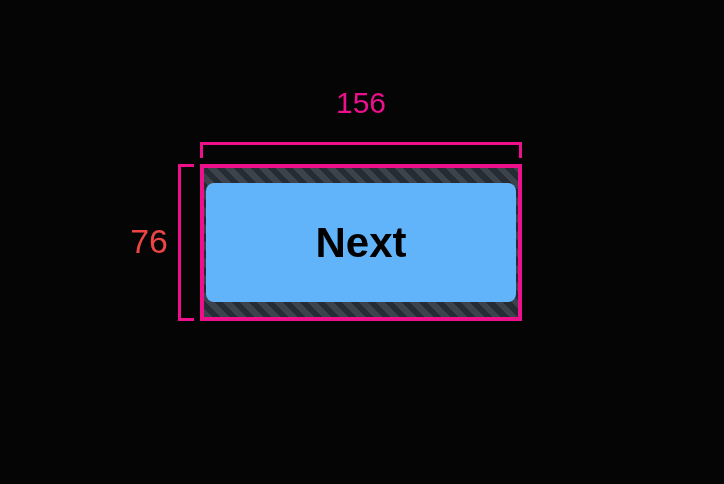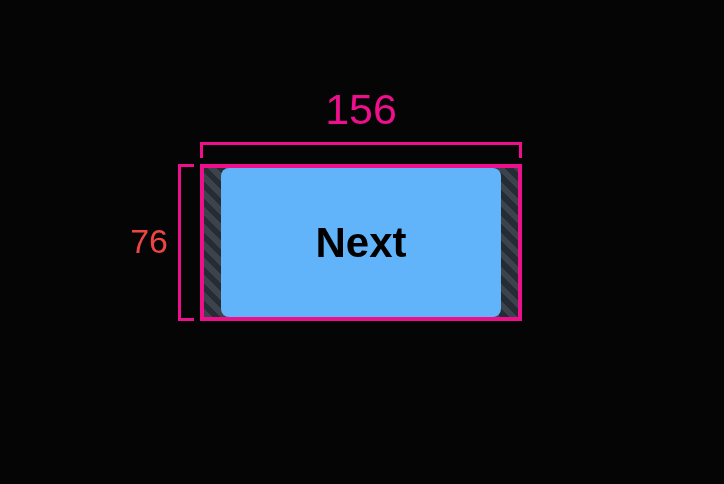--- a/index.html
+++ b/index.html
@@ -26,21 +26,21 @@
     width: 322px;
     height: 157px;
     box-sizing: border-box;
     border: 4px solid #ed0f8c;
   }
   .element-inner {
     position: absolute;
     inset: 0;
     box-sizing: border-box;
     display: flex;
-    flex-direction: row;
+    flex-direction: column;
     background-color: #383f47;
     background-image: repeating-linear-gradient(
       45deg,
       #3c434c 0px,
       #3c434c 6px,
       #262c33 6px,
       #262c33 12px
     );
   }
   .hatch-strip {
@@ -76,21 +76,21 @@
     border: 3px solid #ed0f8c;
     border-bottom: none;
   }
   .dim-width-label {
     position: absolute;
     left: 200px;
     top: 88px;
     width: 322px;
     text-align: center;
     color: #ed0f8c;
-    font-size: 43px;
+    font-size: 30px;
     line-height: 1;
     font-family: "Liberation Sans", sans-serif;
   }
 
   
   .dim-height-bracket {
     position: absolute;
     left: 178px;
     top: 164px;
     width: 16px;

